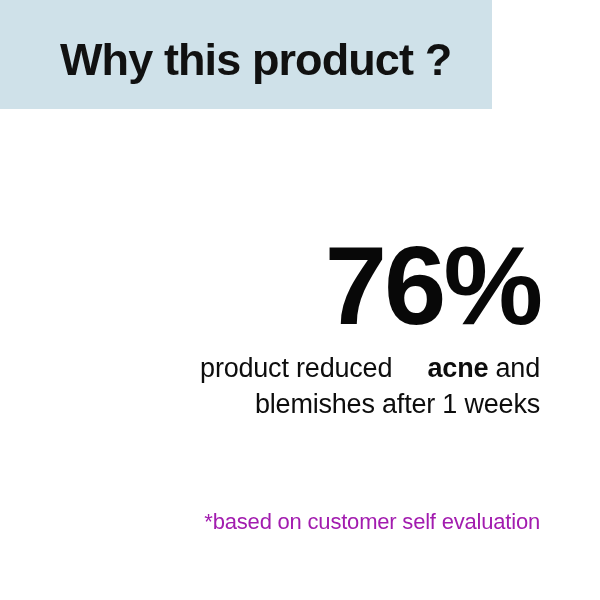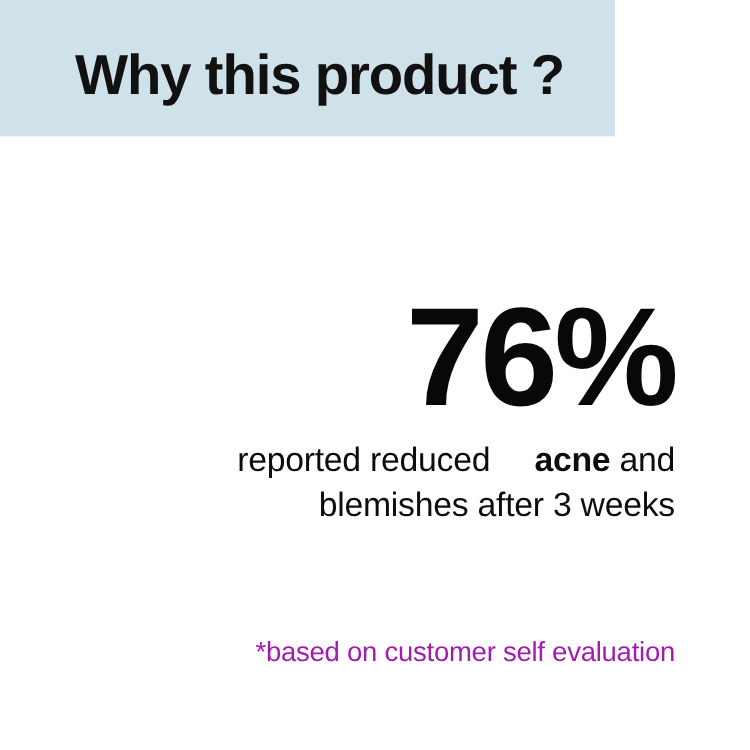--- a/index.html
+++ b/index.html
@@ -105,20 +105,20 @@
 <div class="poster">
 
   <div class="header-band">
     <h1 class="header-title">Why this product ?</h1>
   </div>
 
   <div class="stat-block">
     <span class="stat-value">76%</span>
 
     <span class="stat-caption">
-      <span>reported reduced </span><span class="emphasis">acne</span><span> and</span><br>
-      <span>blemishes after 3 weeks</span>
+      <span>product reduced </span><span class="emphasis">acne</span><span> and</span><br>
+      <span>blemishes after 1 weeks</span>
     </span>
   </div>
 
   <p class="footnote">*based on customer self evaluation</p>
 
 </div>
 
 </body></html>

